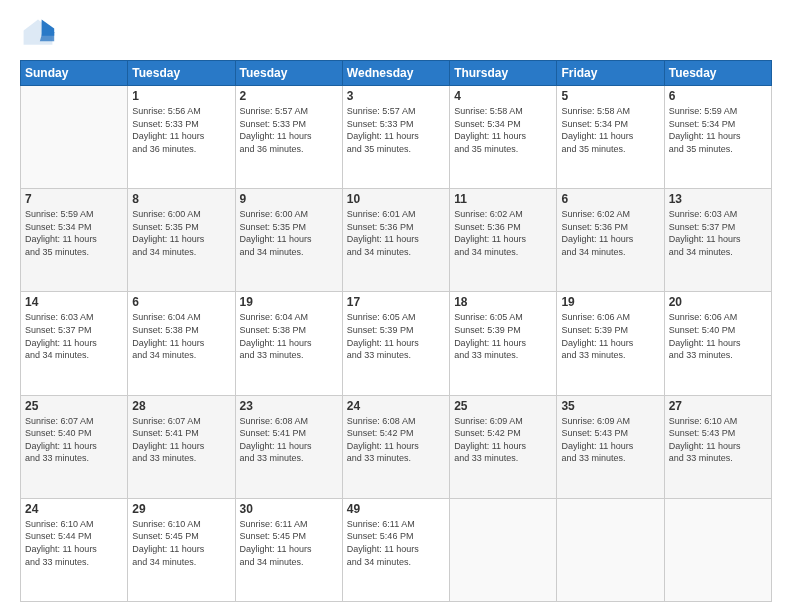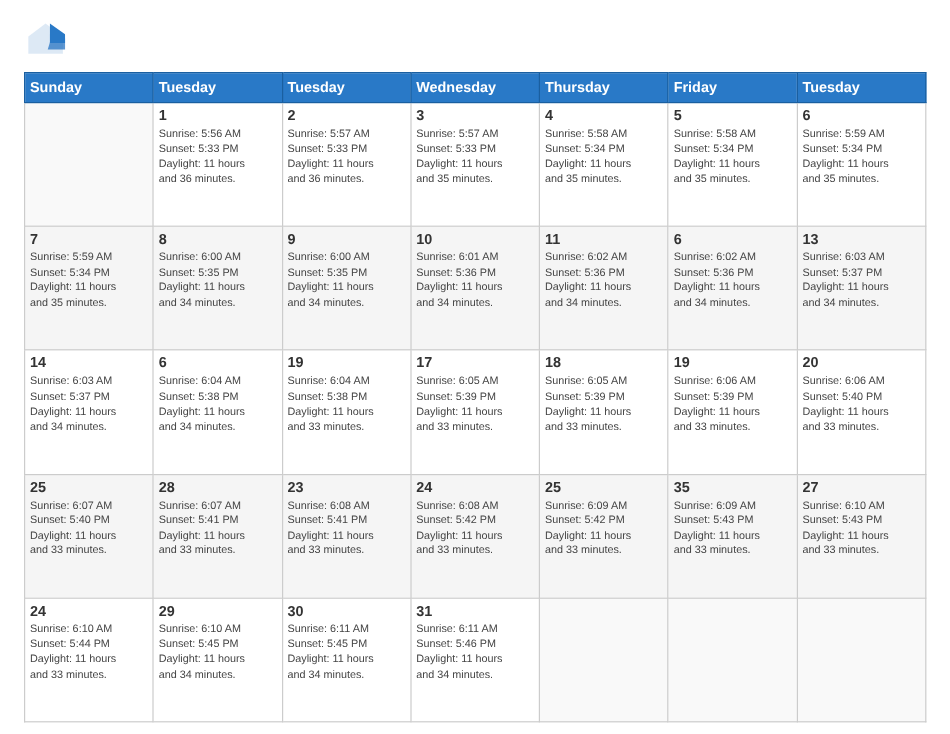--- a/index.html
+++ b/index.html
@@ -357,21 +357,21 @@
 and 34 minutes.</div>
           </td>
           <td>
             <span class="day-num">30</span>
             <div class="day-info" style="white-space: pre-line;">Sunrise: 6:11 AM
 Sunset: 5:45 PM
 Daylight: 11 hours
 and 34 minutes.</div>
           </td>
           <td>
-            <span class="day-num">31</span>
+            <span class="day-num">49</span>
             <div class="day-info" style="white-space: pre-line;">Sunrise: 6:11 AM
 Sunset: 5:46 PM
 Daylight: 11 hours
 and 34 minutes.</div>
           </td>
           <td class="empty"></td>
           <td class="empty"></td>
           <td class="empty"></td>
         </tr>
       </tbody>

